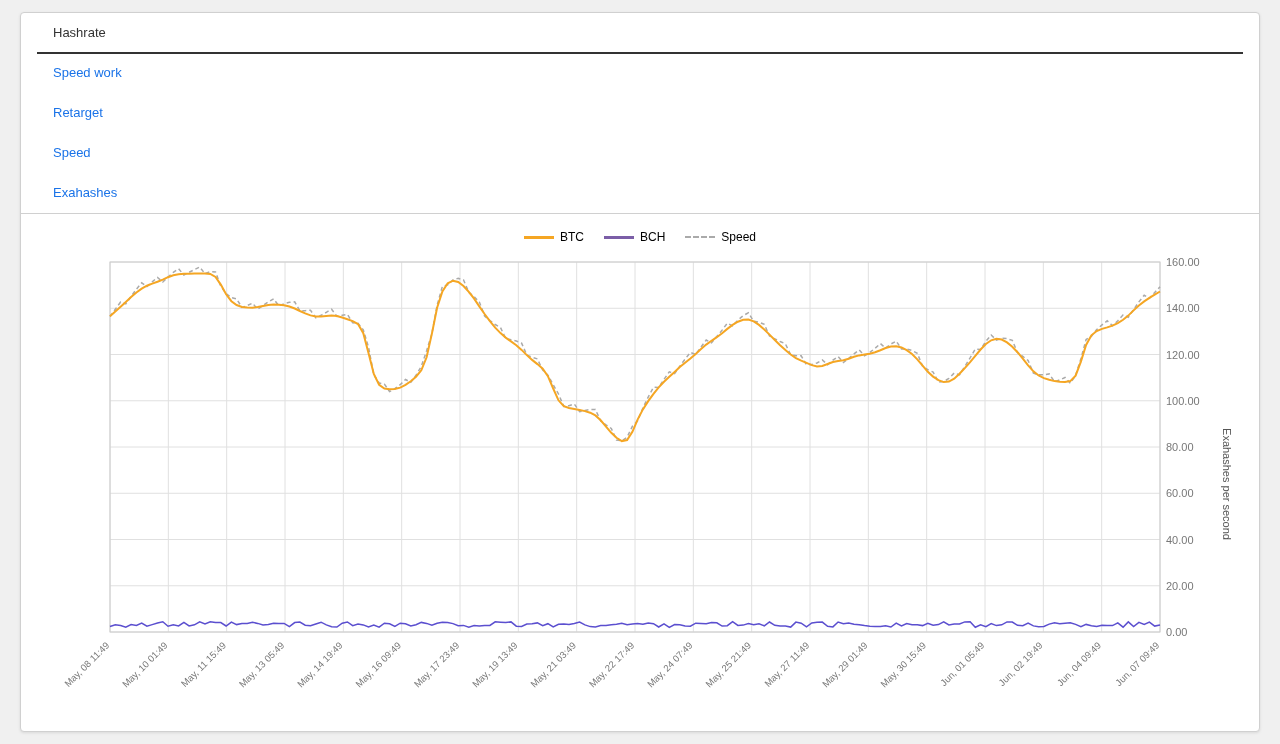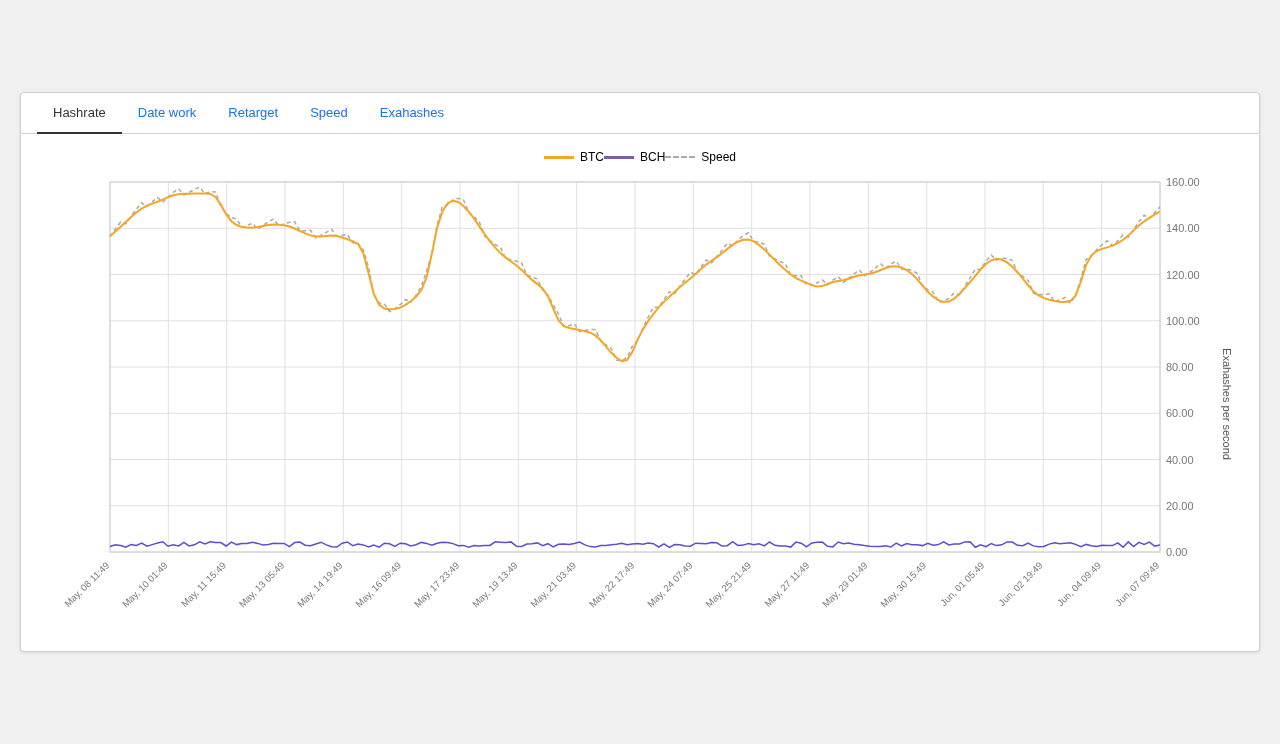--- a/index.html
+++ b/index.html
@@ -17,20 +17,21 @@
       border: 1px solid #d0d0d0;
       border-radius: 4px;
       width: 1240px;
       padding: 0;
       box-shadow: 0 1px 3px rgba(0,0,0,0.1);
     }
     .tabs {
       display: flex;
       border-bottom: 1px solid #d0d0d0;
       padding: 0 16px;
+      flex-direction: column;
     }
     .tab {
       padding: 12px 16px;
       font-size: 13px;
       cursor: pointer;
       color: #1a73e8;
       border-bottom: 2px solid transparent;
       margin-bottom: -1px;
     }
     .tab.active {
@@ -47,20 +48,21 @@
       margin-bottom: 12px;
     }
     .description a {
       color: #1a73e8;
       text-decoration: underline;
     }
     .legend {
       display: flex;
       justify-content: center;
       align-items: center;
+      gap: 20px;
       margin-bottom: 8px;
       font-size: 12px;
     }
     .legend-item {
       display: flex;
       align-items: center;
       gap: 6px;
     }
     .legend-line {
       width: 30px;
@@ -89,21 +91,21 @@
       color: #555;
       margin-top: 4px;
     }
   </style>
 </head>
 <body>
 
 <div class="card">
   <div class="tabs">
     <div class="tab active">Hashrate</div>
-    <div class="tab">Date work</div>
+    <div class="tab">Speed work</div>
     <div class="tab">Retarget</div>
     <div class="tab">Speed</div>
     <div class="tab">Exahashes</div>
   </div>
   <div class="chart-area">
     <div class="legend">
       <div class="legend-item">
         <div class="legend-line btc"></div>
         <span>BTC</span>
       </div>

